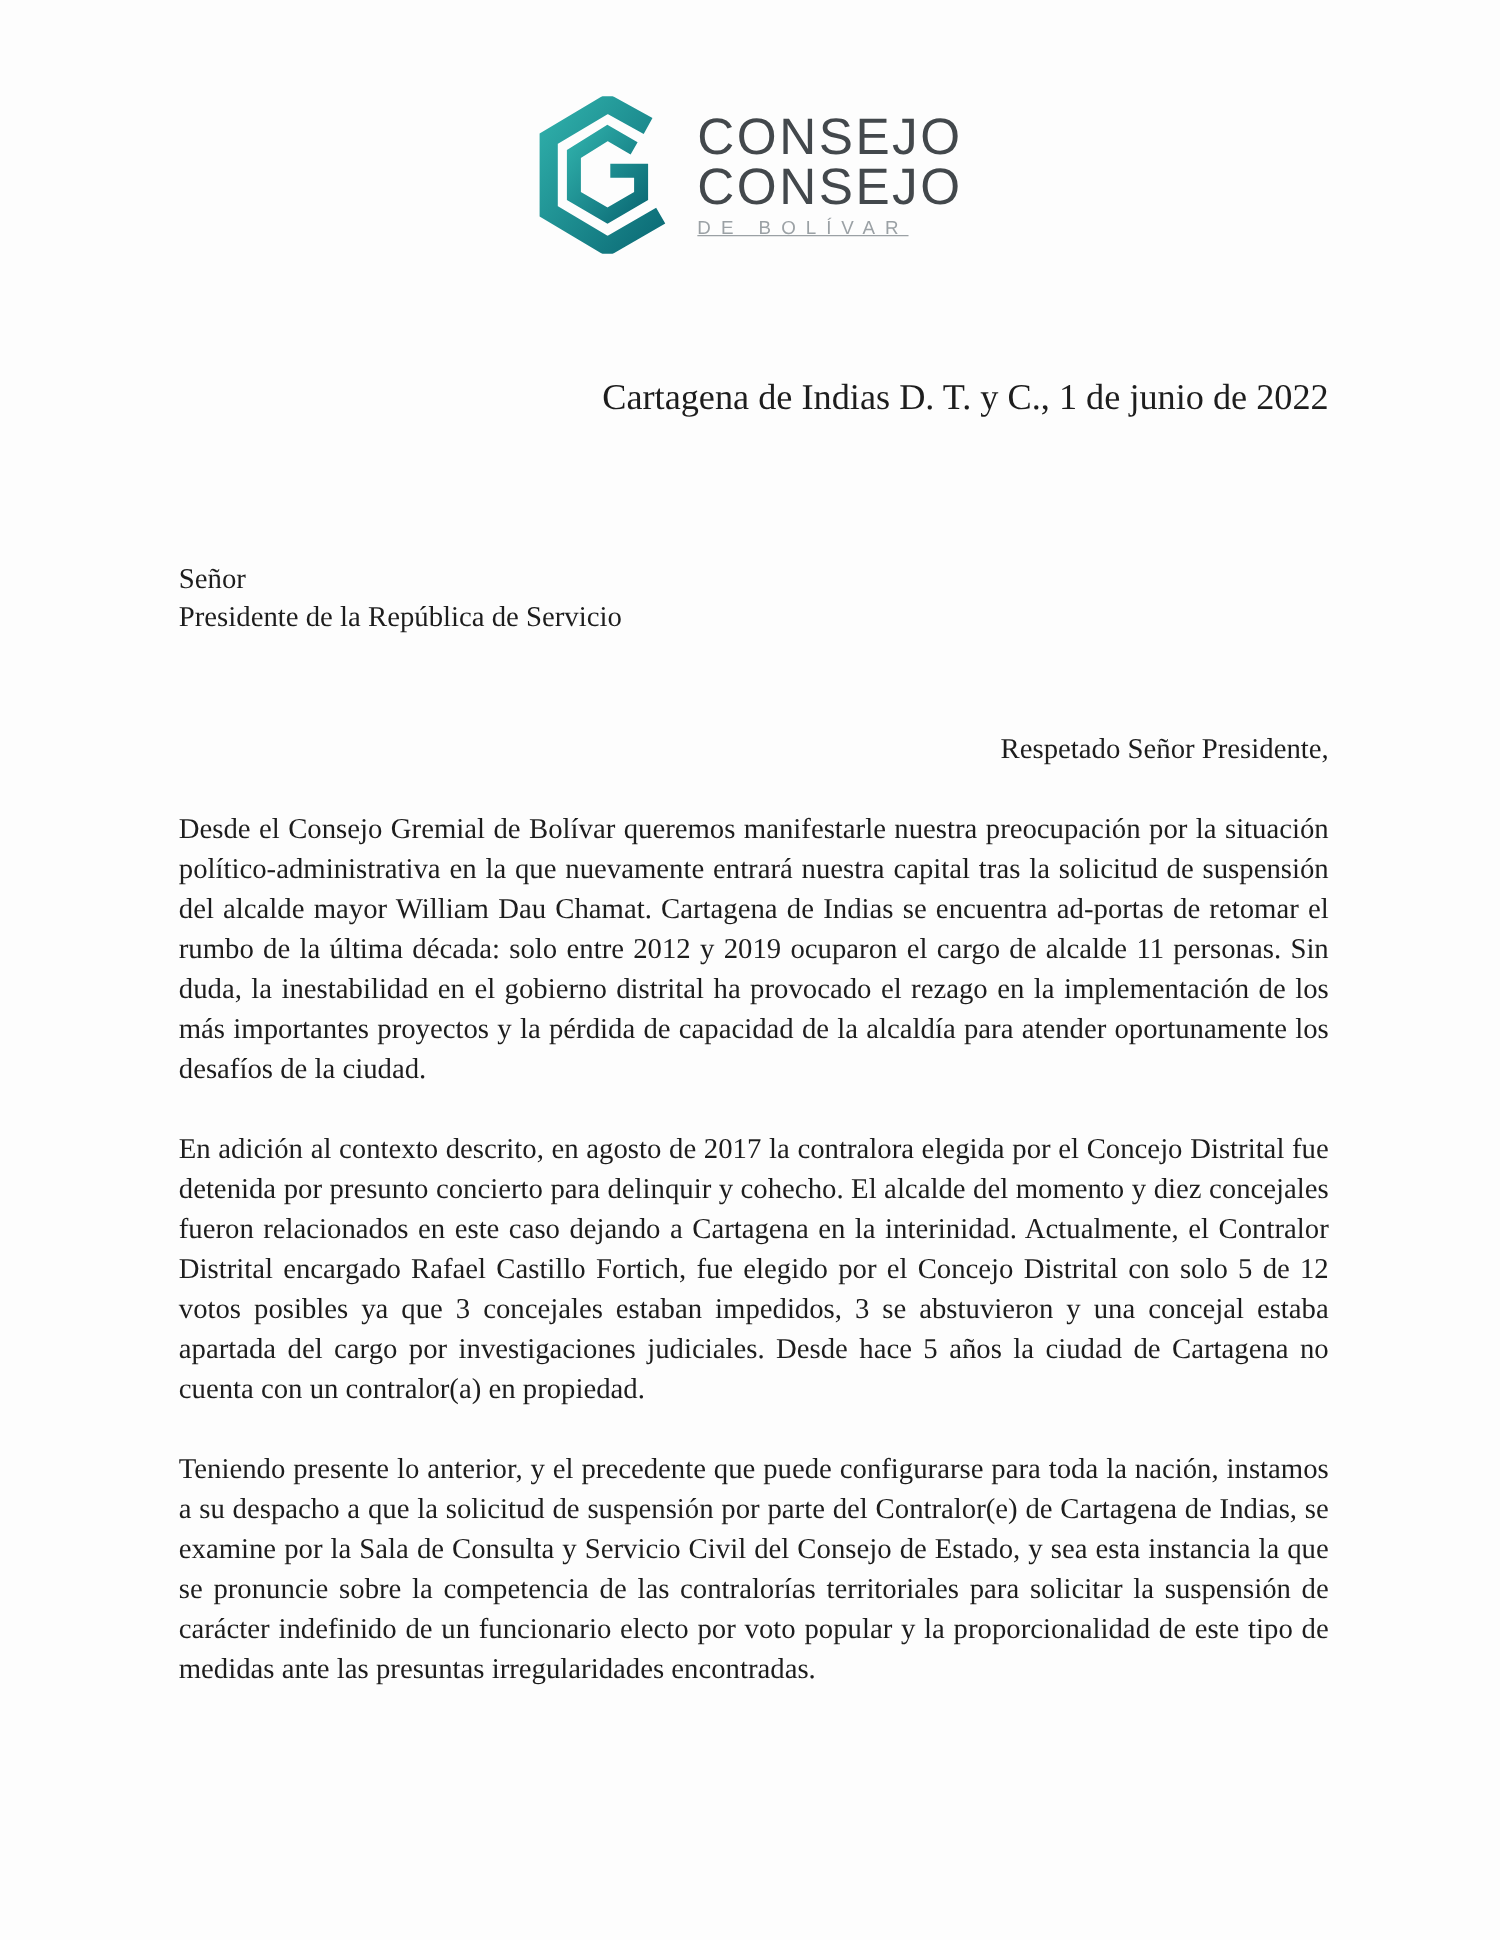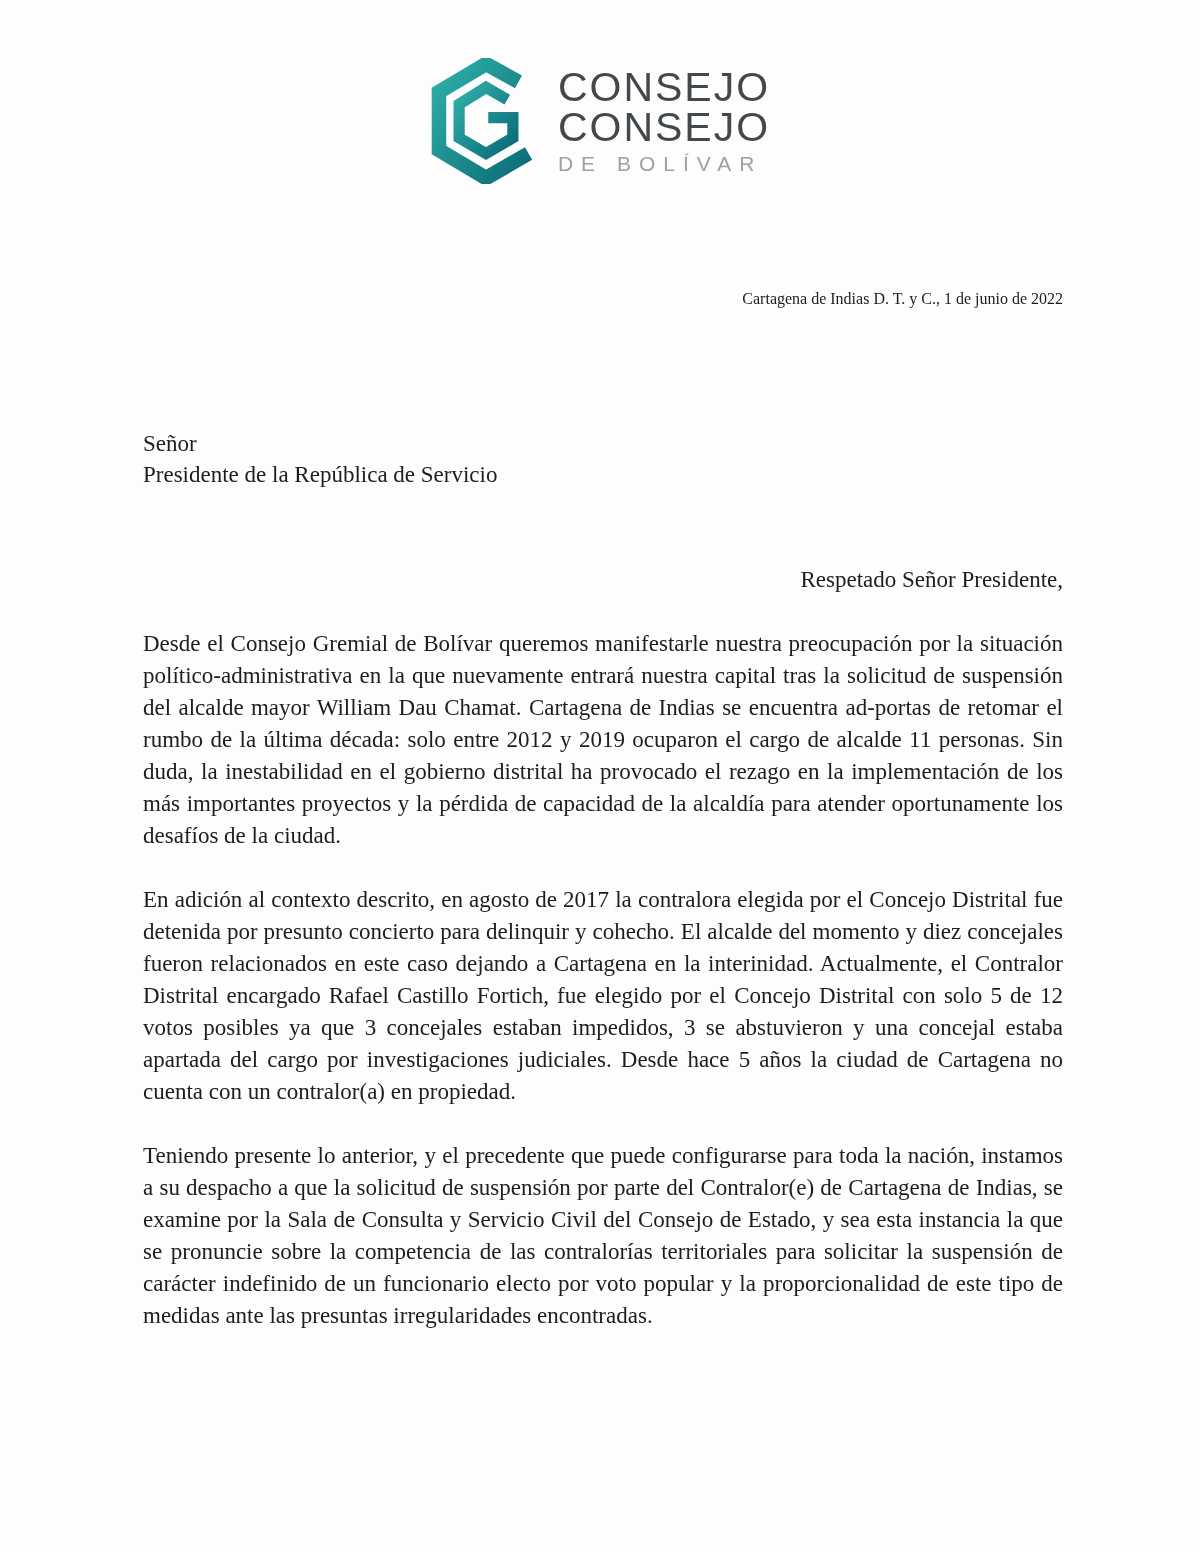--- a/index.html
+++ b/index.html
@@ -19,51 +19,52 @@
   }
   .content {
     padding: 0 137px 0 143px;
   }
   
   .logo-row {
     display: flex;
     justify-content: center;
     align-items: center;
     gap: 16px;
-    padding-top: 55px;
+    padding-top: 74px;
     height: 132px;
   }
   .logo-hex {
     width: 112px;
     height: 126px;
     flex: 0 0 auto;
   }
   .logo-text {
     font-family: "Liberation Sans", sans-serif;
     line-height: 1;
   }
   .logo-text .l1, .logo-text .l2 {
     font-size: 41px;
     font-weight: 400;
     letter-spacing: 2px;
     color: #43484c;
     line-height: 0.96;
   }
   .logo-text .l3 {
     margin-top: 6px;
-    font-size: 21px;
+    font-size: 15px;
     font-weight: 400;
     letter-spacing: 8px;
     color: #9ba1a5;
+    text-decoration: underline;
   }
   
   .dateline {
     margin-top: 96px;
     text-align: right;
-    font-size: 16px;
+    font-size: 29px;
     line-height: 32px;
   }
   .recipient {
     margin-top: 113px;
     font-size: 23px;
     line-height: 31px;
   }
   .recipient .name {
     font-weight: bold;
   }

